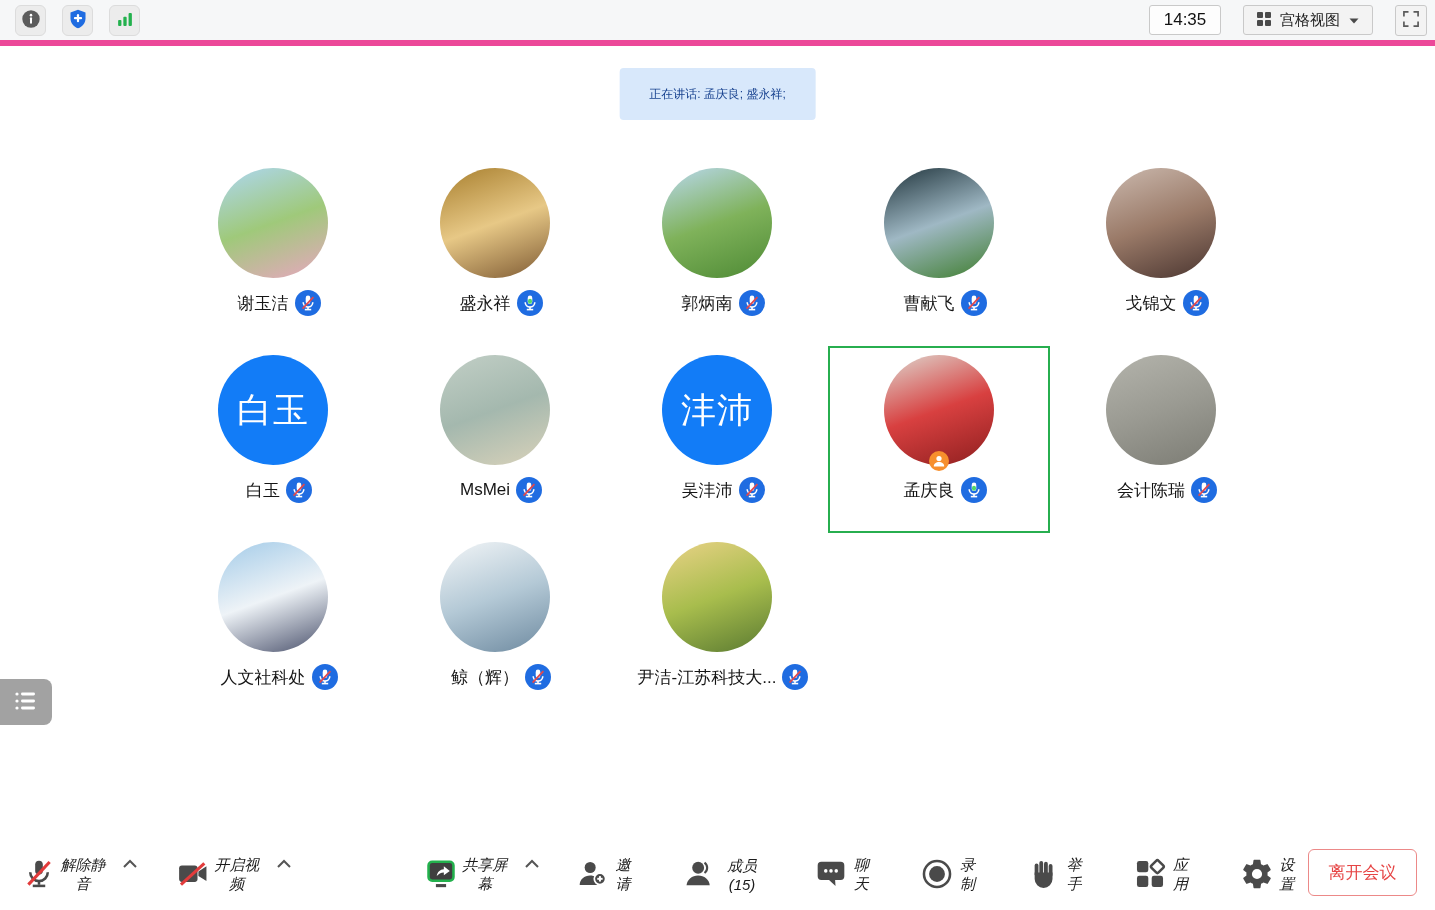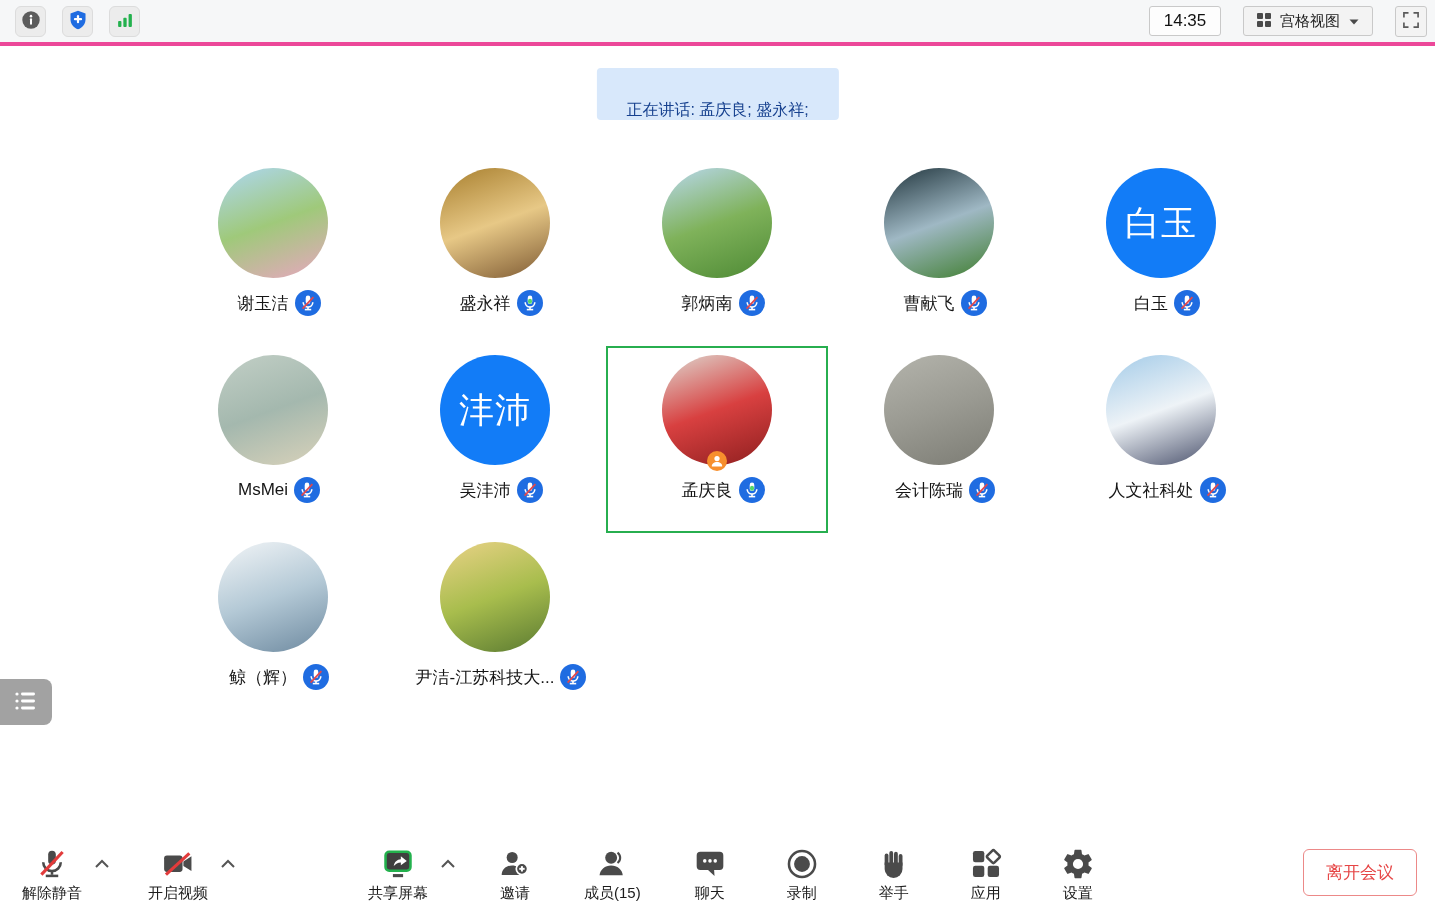--- a/index.html
+++ b/index.html
@@ -2,38 +2,38 @@
 <html><head>
 <meta charset="utf-8">
 <style>
   * { margin:0; padding:0; box-sizing:border-box; }
   html,body { width:1435px; height:910px; overflow:hidden; background:#fff;
     font-family:"Liberation Sans","DejaVu Sans",sans-serif; }
   .app { position:relative; width:1435px; height:910px; background:#fff; }
 
   
   .topbar { position:absolute; top:0; left:0; right:0; height:46px; background:#f6f7f8;
-    border-bottom:4px solid #ec4899; display:flex; align-items:center; justify-content:space-between; }
+    border-bottom:6px solid #ec4899; display:flex; align-items:center; justify-content:space-between; }
   .topbar-left { display:flex; align-items:center; gap:16px; padding-left:15px; }
   .tb-iconbtn { width:31px; height:31px; border:1px solid #dcdcdc; background:#ececec; border-radius:6px;
     display:flex; align-items:center; justify-content:center; cursor:pointer; }
   .topbar-right { display:flex; align-items:center; gap:22px; padding-right:8px; }
   .time-box { width:72px; height:30px; background:#fdfdfd; border:1px solid #c9c9c9; border-radius:3px;
     font-size:17px; color:#111; display:flex; align-items:center; justify-content:center; }
   .view-btn { height:30px; background:#f3f3f3; border:1px solid #c9c9c9; border-radius:3px;
     display:flex; align-items:center; gap:8px; padding:0 12px; cursor:pointer; }
   .view-btn .vlabel { font-size:15px; color:#1c1c1c;font-family:Liberation Serif, serif; }
   .fs-btn { width:32px; height:31px; background:#f3f3f3; border:1px solid #c9c9c9; border-radius:3px;
     display:flex; align-items:center; justify-content:center; cursor:pointer; }
 
   
   .main { position:absolute; top:46px; bottom:76px; left:0; right:0; background:#fff; }
   .banner { position:absolute; top:22px; left:50%; transform:translateX(-50%);
-    height:52px; line-height:52px; padding:16px 30px; background:#d8e8fb; border-radius:4px;
-    font-size:16px; color:#17418f; white-space:nowrap; }
+    height:52px; line-height:52px; padding:0 30px; background:#d8e8fb; border-radius:4px;
+    font-size:12px; color:#17418f; white-space:nowrap; }
 
   .grid { position:absolute; top:113px; left:162px; width:1110px;
     display:grid; grid-template-columns:repeat(5,222px); grid-auto-rows:187px; }
   .tile { position:relative; display:flex; flex-direction:column; align-items:center; padding-top:9px; cursor:pointer; }
   .tile.selected { box-shadow:inset 0 0 0 2px #27ae4f; }
   .avatar { position:relative; width:110px; height:110px; border-radius:50%; flex:0 0 auto; }
   .avatar.text-avatar { display:flex; align-items:center; justify-content:center;
     color:#fff; font-size:35px; letter-spacing:1px; }
   .host-badge { position:absolute; left:50%; bottom:-6px; transform:translateX(-50%); width:20px; height:20px; }
   .name-row { margin-top:12px; display:flex; align-items:center; gap:6px; white-space:nowrap;margin-left:12px; }
@@ -41,22 +41,22 @@
   .mic { width:26px; height:26px; display:inline-flex; cursor:pointer; }
 
   .side-tab { position:absolute; left:0; top:633px; width:52px; height:46px; border:none;
     background:#9b9b9b; border-radius:0 8px 8px 0; display:flex; align-items:center; justify-content:center;
     cursor:pointer; opacity:.92; }
 
   
   .toolbar { position:absolute; bottom:0; left:0; right:0; height:76px; background:#fff;
     display:flex; align-items:center; }
   .tb-group { display:flex; align-items:center; }
-  .tb-item { display:flex; flex-direction:column; align-items:center; justify-content:center;
-    background:none; border:none; padding:4px 8px 0 8px; min-width:62px; cursor:pointer; color:#4a4a4a; }
+  .tb-item { display:flex; flex-direction:row; align-items:center; justify-content:center;
+    background:none; border:none; padding:4px 8px 0 8px; min-width:62px; cursor:pointer; color:#4a4a4a;font-style:italic; }
   .tb-item .ticon { height:36px; display:flex; align-items:center; justify-content:center; }
   .tb-item .tlabel { font-size:15px; color:#1c1c1c; margin-top:2px; font-family:inherit; }
   .chev { background:none; border:none; cursor:pointer; padding:2px; margin:0 4px 16px 2px; display:flex; }
   .g-unmute { margin-left:14px; }
   .g-start-video { margin-left:24px; }
   .g-share-screen { margin-left:118px; }
   .g-invite { margin-left:22px; }
   .g-members, .g-chat, .g-record, .g-raise-hand, .g-apps, .g-settings { margin-left:30px; }
   .leave-btn { margin-left:auto; margin-right:18px; width:114px; height:47px; background:#fff;
     border:1px solid #ec8988; border-radius:6px; color:#e64545; font-size:17px; cursor:pointer;
@@ -177,20 +177,36 @@
                 <rect x="10.7" y="5.6" width="4.6" height="8.4" rx="2.3" fill="#fff"></rect>
                 <path d="M8.2 12.2a4.8 4.8 0 0 0 9.6 0" fill="none" stroke="#fff" stroke-width="1.6"></path>
                 <line x1="13" y1="17" x2="13" y2="19.2" stroke="#fff" stroke-width="1.6"></line>
                 <line x1="9.8" y1="19.6" x2="16.2" y2="19.6" stroke="#fff" stroke-width="1.6"></line>
                 <line x1="7.6" y1="18.6" x2="18.4" y2="7.2" stroke="#e0484d" stroke-width="1.8"></line>
               </svg>
             </span>
     </div>
   </div>
         <div class="tile">
+    <div class="avatar" style="background: linear-gradient(160deg, rgb(203, 185, 174), rgb(154, 122, 104), rgb(74, 53, 48));"></div>
+    <div class="name-row">
+      <span class="pname">戈锦文</span>
+      <span class="mic">
+              <svg width="26" height="26" viewBox="0 0 26 26">
+                <circle cx="13" cy="13" r="13" fill="#1f6ce1"></circle>
+                <rect x="10.7" y="5.6" width="4.6" height="8.4" rx="2.3" fill="#fff"></rect>
+                <path d="M8.2 12.2a4.8 4.8 0 0 0 9.6 0" fill="none" stroke="#fff" stroke-width="1.6"></path>
+                <line x1="13" y1="17" x2="13" y2="19.2" stroke="#fff" stroke-width="1.6"></line>
+                <line x1="9.8" y1="19.6" x2="16.2" y2="19.6" stroke="#fff" stroke-width="1.6"></line>
+                <line x1="7.6" y1="18.6" x2="18.4" y2="7.2" stroke="#e0484d" stroke-width="1.8"></line>
+              </svg>
+            </span>
+    </div>
+  </div>
+        <div class="tile">
     <div class="avatar text-avatar" style="background: rgb(18, 124, 247);">白玉</div>
     <div class="name-row">
       <span class="pname">白玉</span>
       <span class="mic">
               <svg width="26" height="26" viewBox="0 0 26 26">
                 <circle cx="13" cy="13" r="13" fill="#1f6ce1"></circle>
                 <rect x="10.7" y="5.6" width="4.6" height="8.4" rx="2.3" fill="#fff"></rect>
                 <path d="M8.2 12.2a4.8 4.8 0 0 0 9.6 0" fill="none" stroke="#fff" stroke-width="1.6"></path>
                 <line x1="13" y1="17" x2="13" y2="19.2" stroke="#fff" stroke-width="1.6"></line>
                 <line x1="9.8" y1="19.6" x2="16.2" y2="19.6" stroke="#fff" stroke-width="1.6"></line>

